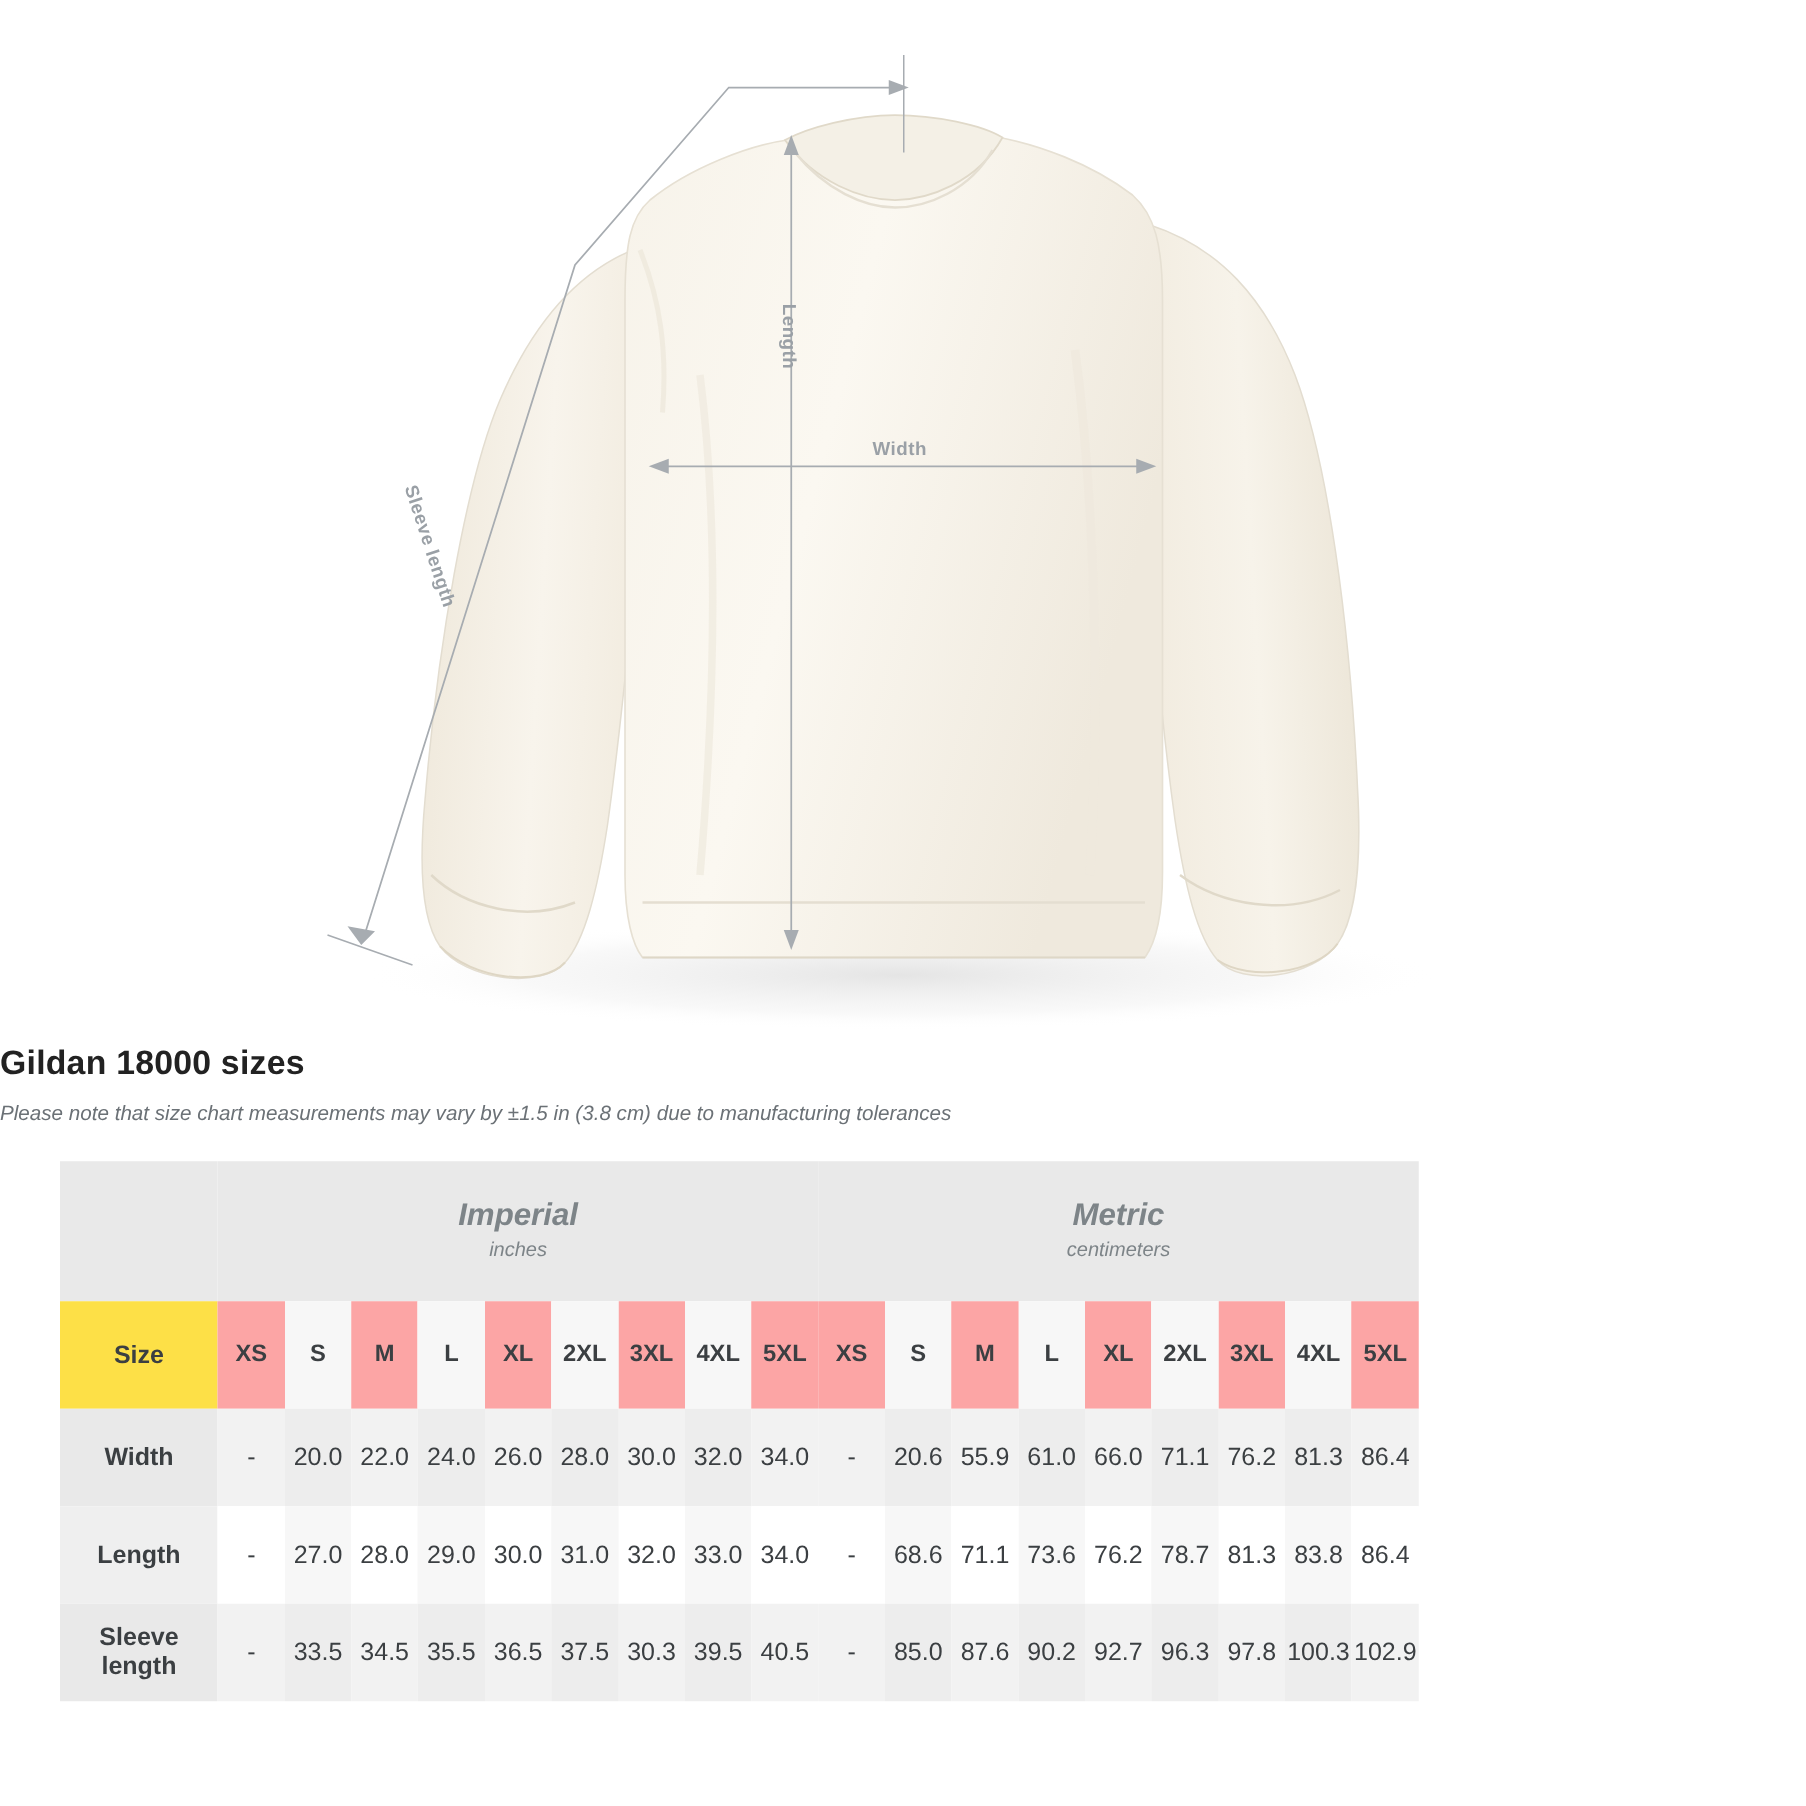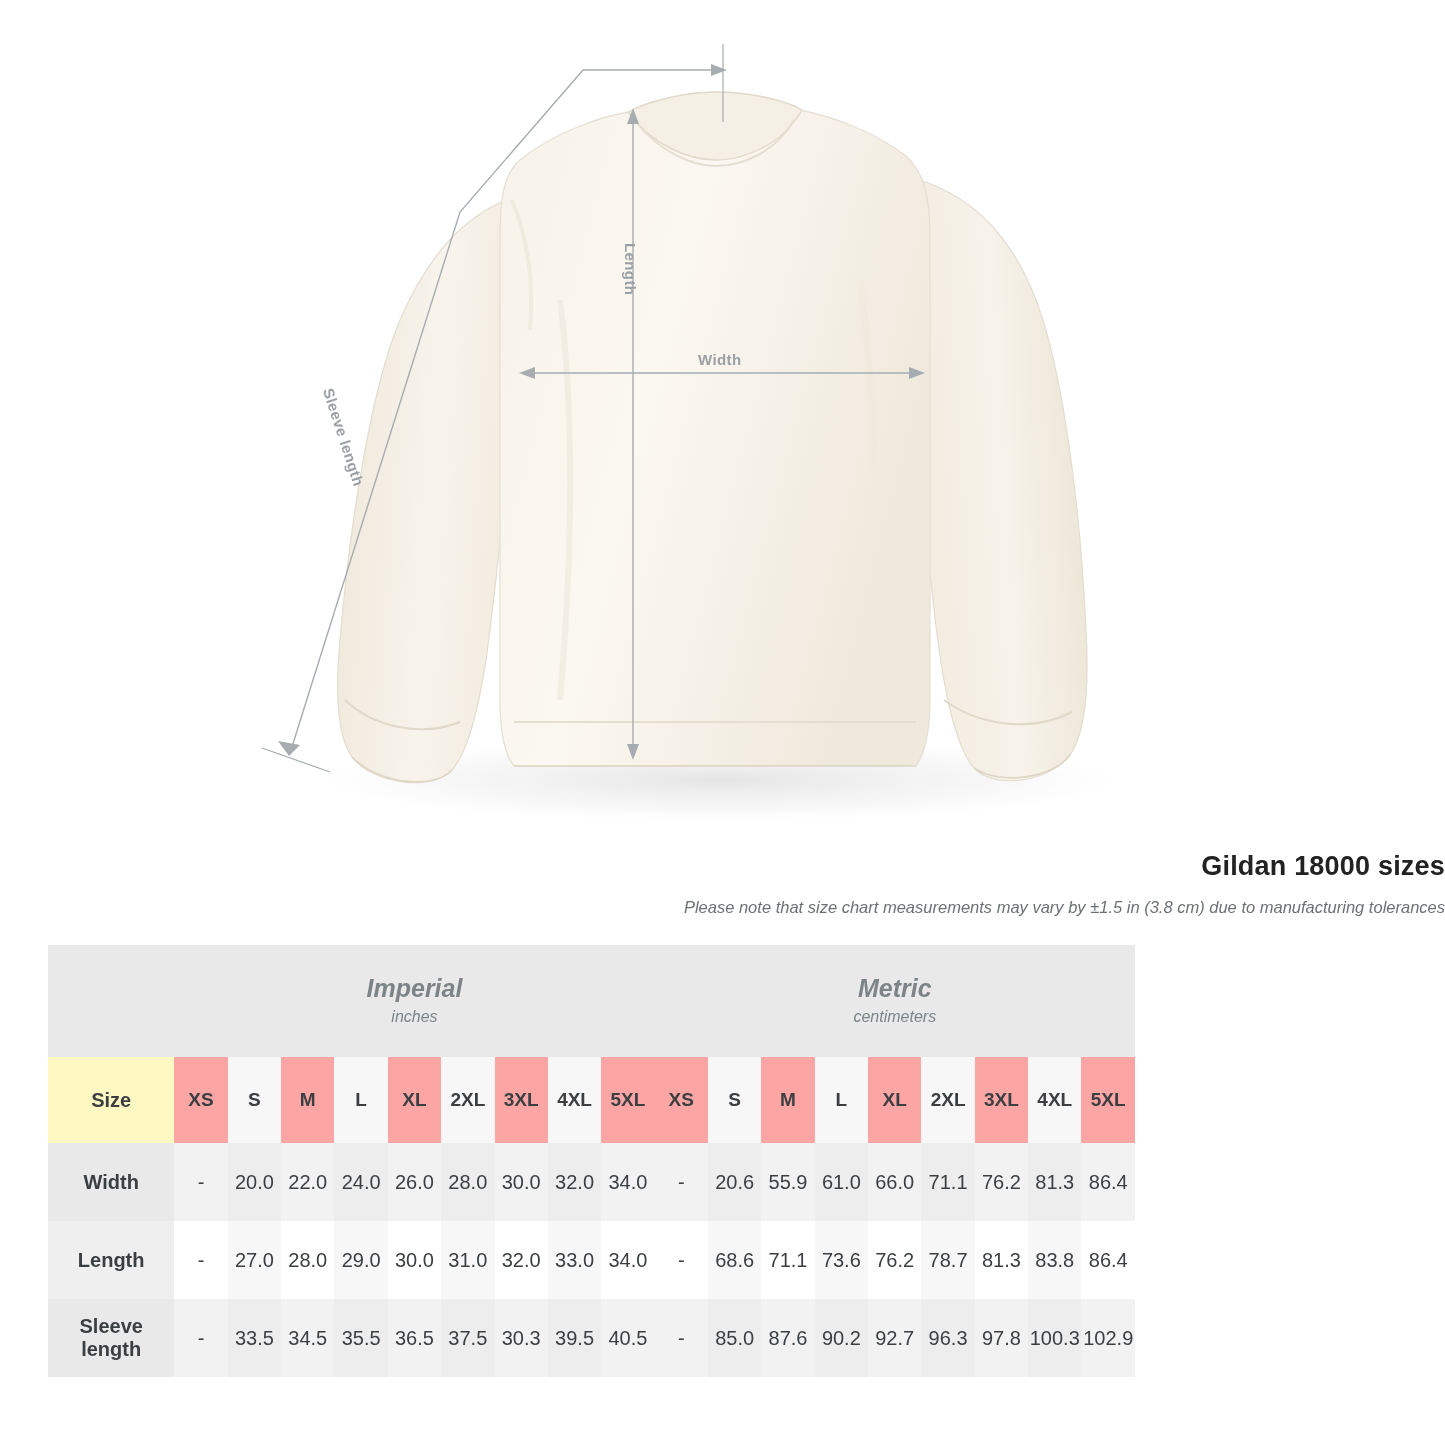--- a/index.html
+++ b/index.html
@@ -49,22 +49,22 @@
   }
   .dim-label.sleeve {
     left: 336px;
     top: 386px;
     transform: rotate(72deg);
     transform-origin: left top;
   }
 
   
   .title-block {
-    text-align: right;
-    margin-top: 16px;
+    text-align: left;
+    margin-top: 0;
   }
   .chart-title {
     font-size: 27px;
     font-weight: bold;
     color: #222222;
     margin: 0;
     letter-spacing: 0.2px;
   }
   .chart-note {
     font-size: 16.5px;
@@ -114,21 +114,21 @@
   }
 
   .size-header-row td {
     height: 86px;
     background: #fca5a5;
     font-size: 20px;
     font-weight: bold;
     color: #3b3f42;
   }
   .size-header-row td.rowlabel {
-    background: #fef9c3;
+    background: #fde047;
     font-size: 20px;
   }
   .size-header-row td.alt {
     background: #f7f7f7;
   }
 
   tr.data-row td {
     height: 78px;
     font-size: 20px;
   }

